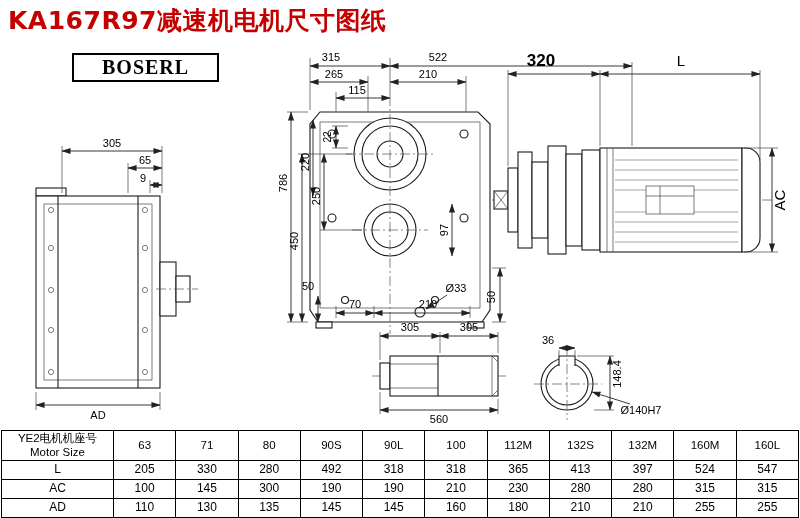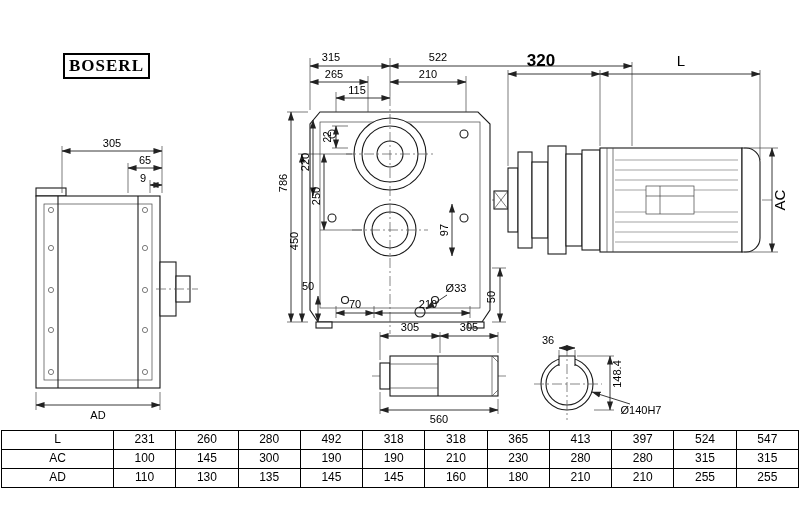--- a/index.html
+++ b/index.html
@@ -2,22 +2,22 @@
 <html><head>
 <meta charset="utf-8">
 <style>
   * { margin:0; padding:0; box-sizing:border-box; }
   html,body { width:800px; height:518px; background:#fff; overflow:hidden; }
   body { position:relative; font-family:"Liberation Sans","DejaVu Sans",sans-serif; color:#000; }
   .stage { position:absolute; inset:0; width:800px; height:518px; background:#fff; }
 
   h1.title { position:absolute; left:8px; top:4px; font-size:25px; font-weight:bold;
              color:#c40000; letter-spacing:.5px; font-family:"DejaVu Sans","Liberation Sans",sans-serif; }
-  .logo { position:absolute; left:63px; top:53px; border:2px solid #000; padding:1px 4px;
-          font-family:"Liberation Serif","DejaVu Serif",serif; font-weight:bold; font-size:17px; letter-spacing:1px; }
+  .logo { position:absolute; left:72px; top:53px; border:2px solid #000; padding:1px 28px;
+          font-family:"Liberation Serif","DejaVu Serif",serif; font-weight:bold; font-size:20px; letter-spacing:1px; }
 
   svg.drawing { position:absolute; left:0; top:0; }
   .ln   { stroke:#1a1a1a; stroke-width:1.1; fill:none; }
   .thin { stroke:#444; stroke-width:.7; fill:none; }
   .fin  { stroke:#666; stroke-width:.6; fill:none; }
   .f    { fill:#fff; }
   .cl   { stroke:#555; stroke-width:.7; fill:none; stroke-dasharray:10 3 2 3; }
   .dim  { stroke:#222; stroke-width:.9; fill:none; marker-start:url(#arr); marker-end:url(#arr); }
   .lead { stroke:#222; stroke-width:.9; fill:none; marker-end:url(#arr); }
   svg text { font-family:"Liberation Sans","DejaVu Sans",sans-serif; font-size:11px; fill:#000; text-anchor:middle; }
@@ -237,32 +237,50 @@
       <text class="d" x="548" y="344">36</text>
       <line class="thin" x1="577" y1="356" x2="614" y2="356"></line>
       <line class="thin" x1="594" y1="410" x2="614" y2="410"></line>
       <line class="dim" x1="610" y1="356" x2="610" y2="410"></line>
       <text class="d" x="621" y="374" transform="rotate(-90 621 374)">148.4</text>
       <line class="lead" x1="630" y1="404" x2="592" y2="392"></line>
       <text class="d" x="641" y="414">Ø140H7</text>
     </g>
   </svg>
 
+  <h1 class="title">KA167R97减速机电机尺寸图纸</h1>
   <div class="logo">BOSERL</div>
 
   <table class="sizes">
     <colgroup>
         <col class="c0">
         <col span="11">
       </colgroup>
     <tbody>
+      <tr class="head">
+        <td class="hd">
+          <div>YE2电机机座号</div>
+          <div>Motor Size</div>
+        </td>
+        <td>63</td>
+        <td>71</td>
+        <td>80</td>
+        <td>90S</td>
+        <td>90L</td>
+        <td>100</td>
+        <td>112M</td>
+        <td>132S</td>
+        <td>132M</td>
+        <td>160M</td>
+        <td>160L</td>
+      </tr>
       <tr>
         <td>L</td>
-        <td>231</td>
-        <td>260</td>
+        <td>205</td>
+        <td>330</td>
         <td>280</td>
         <td>492</td>
         <td>318</td>
         <td>318</td>
         <td>365</td>
         <td>413</td>
         <td>397</td>
         <td>524</td>
         <td>547</td>
       </tr>

